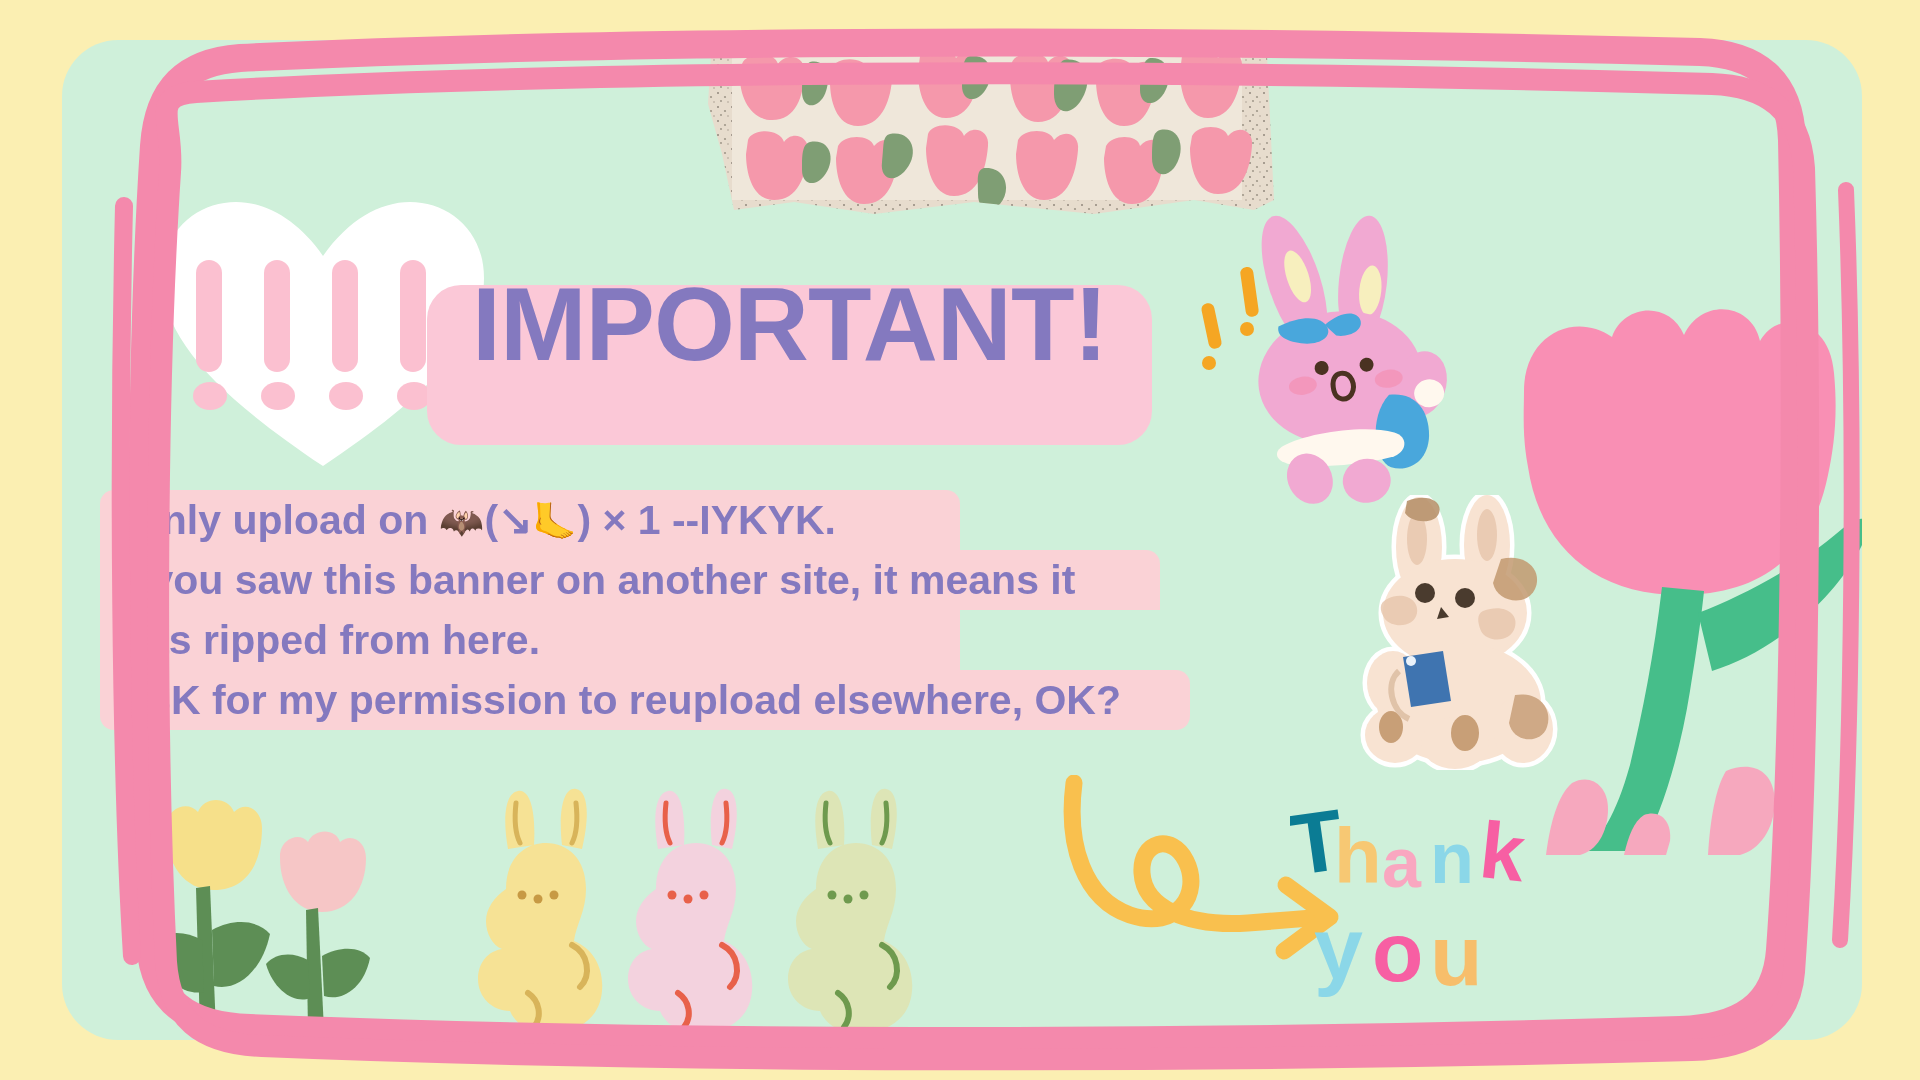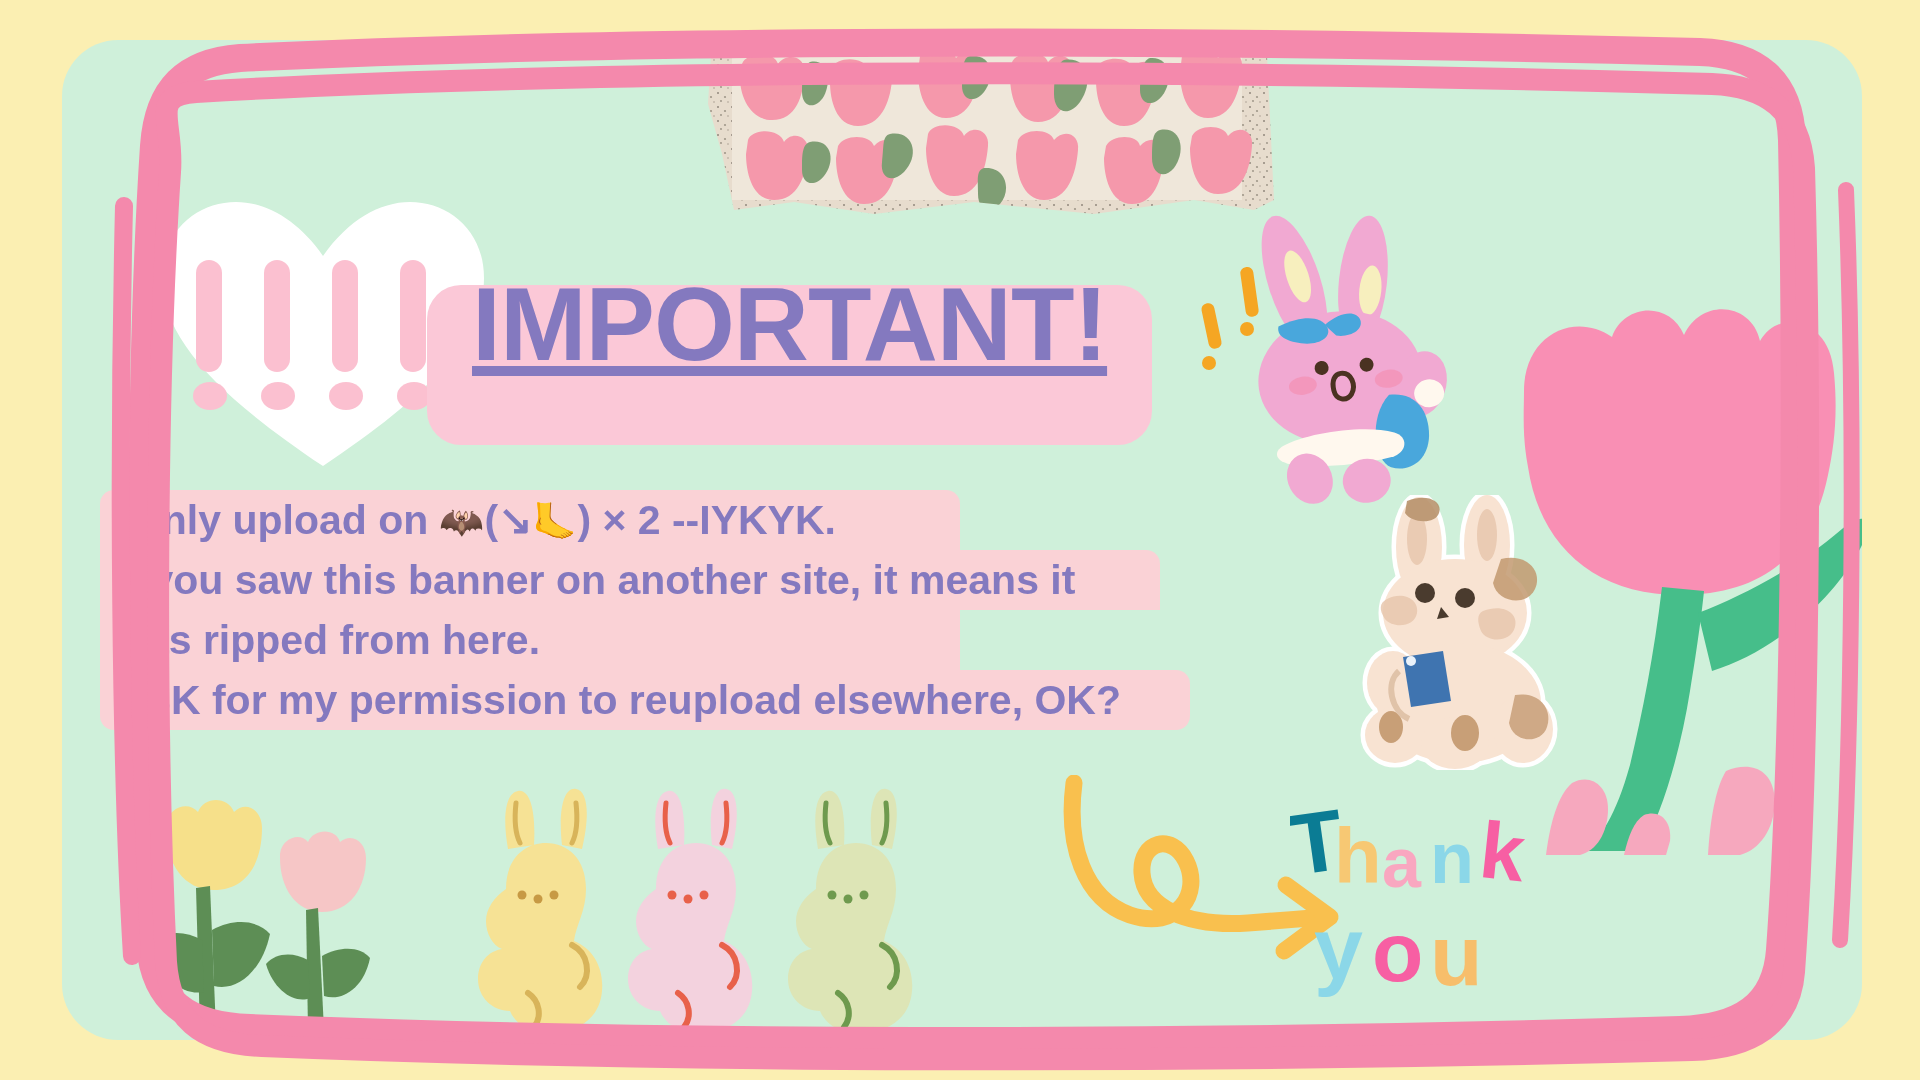--- a/index.html
+++ b/index.html
@@ -27,21 +27,21 @@
   .heart-bangs{position:absolute;left:96px;top:158px;width:330px;height:270px;}
 
   
   .title-pill{
     position:absolute;left:365px;top:245px;width:725px;height:160px;
     background:#FBC8D7;border-radius:34px;
   }
   .title-text{
     position:absolute;left:472px;top:262px;width:700px;height:124px;
     color:#8479BF;font-weight:bold;font-size:104px;letter-spacing:-1px;
-    line-height:124px;white-space:nowrap;text-decoration:underline;
+    line-height:124px;white-space:nowrap;
   }
 
   
   .body-block{position:absolute;left:100px;top:490px;width:1050px;}
   .hl-row{position:relative;height:60px;margin:0;}
   .hl-bg{
     position:absolute;left:0;top:0;height:60px;background:#FAD2D6;
   }
   .hl-bg.r1{width:860px;border-radius:14px 14px 0 0;}
   .hl-bg.r2{width:1060px;border-radius:0 14px 0 0;}
@@ -295,21 +295,21 @@
 
     <div class="title-pill"></div>
   </div>
 
   <div class="title-text">IMPORTANT!</div>
 
   <div class="body-block">
     <div class="hl-row">
       <div class="hl-bg r1"></div>
       <div class="hl-txt">
-        <span>I only upload on </span><span class="emj">🦇</span><span>(↘</span><span class="emj">🦶</span><span>) × 2 --IYKYK.</span>
+        <span>I only upload on </span><span class="emj">🦇</span><span>(↘</span><span class="emj">🦶</span><span>) × 1 --IYKYK.</span>
       </div>
     </div>
     <div class="hl-row">
       <div class="hl-bg r2"></div>
       <div class="hl-txt">If you saw this banner on another site, it means it</div>
     </div>
     <div class="hl-row">
       <div class="hl-bg r3"></div>
       <div class="hl-txt">was ripped from here.</div>
     </div>

